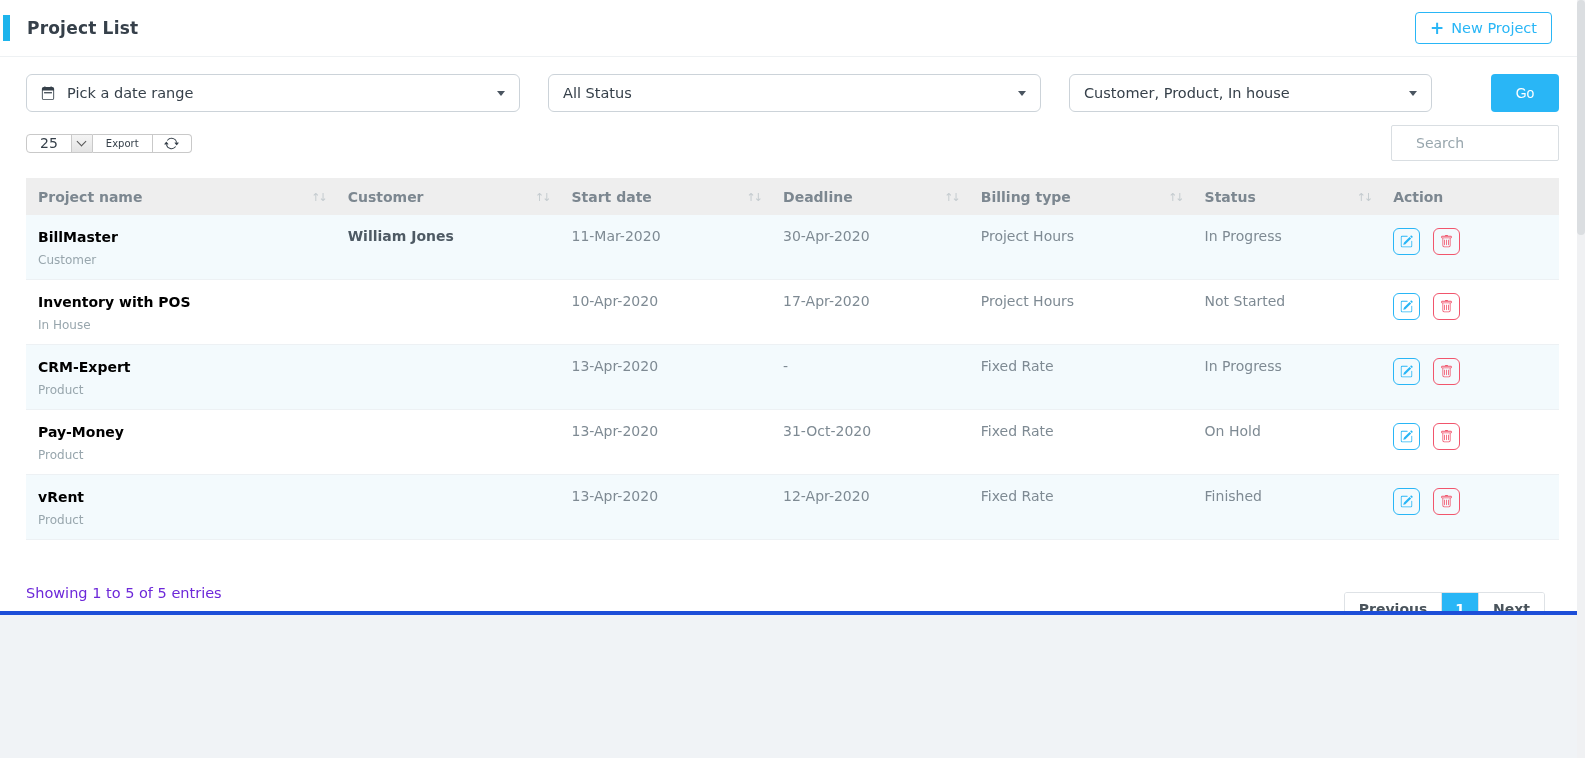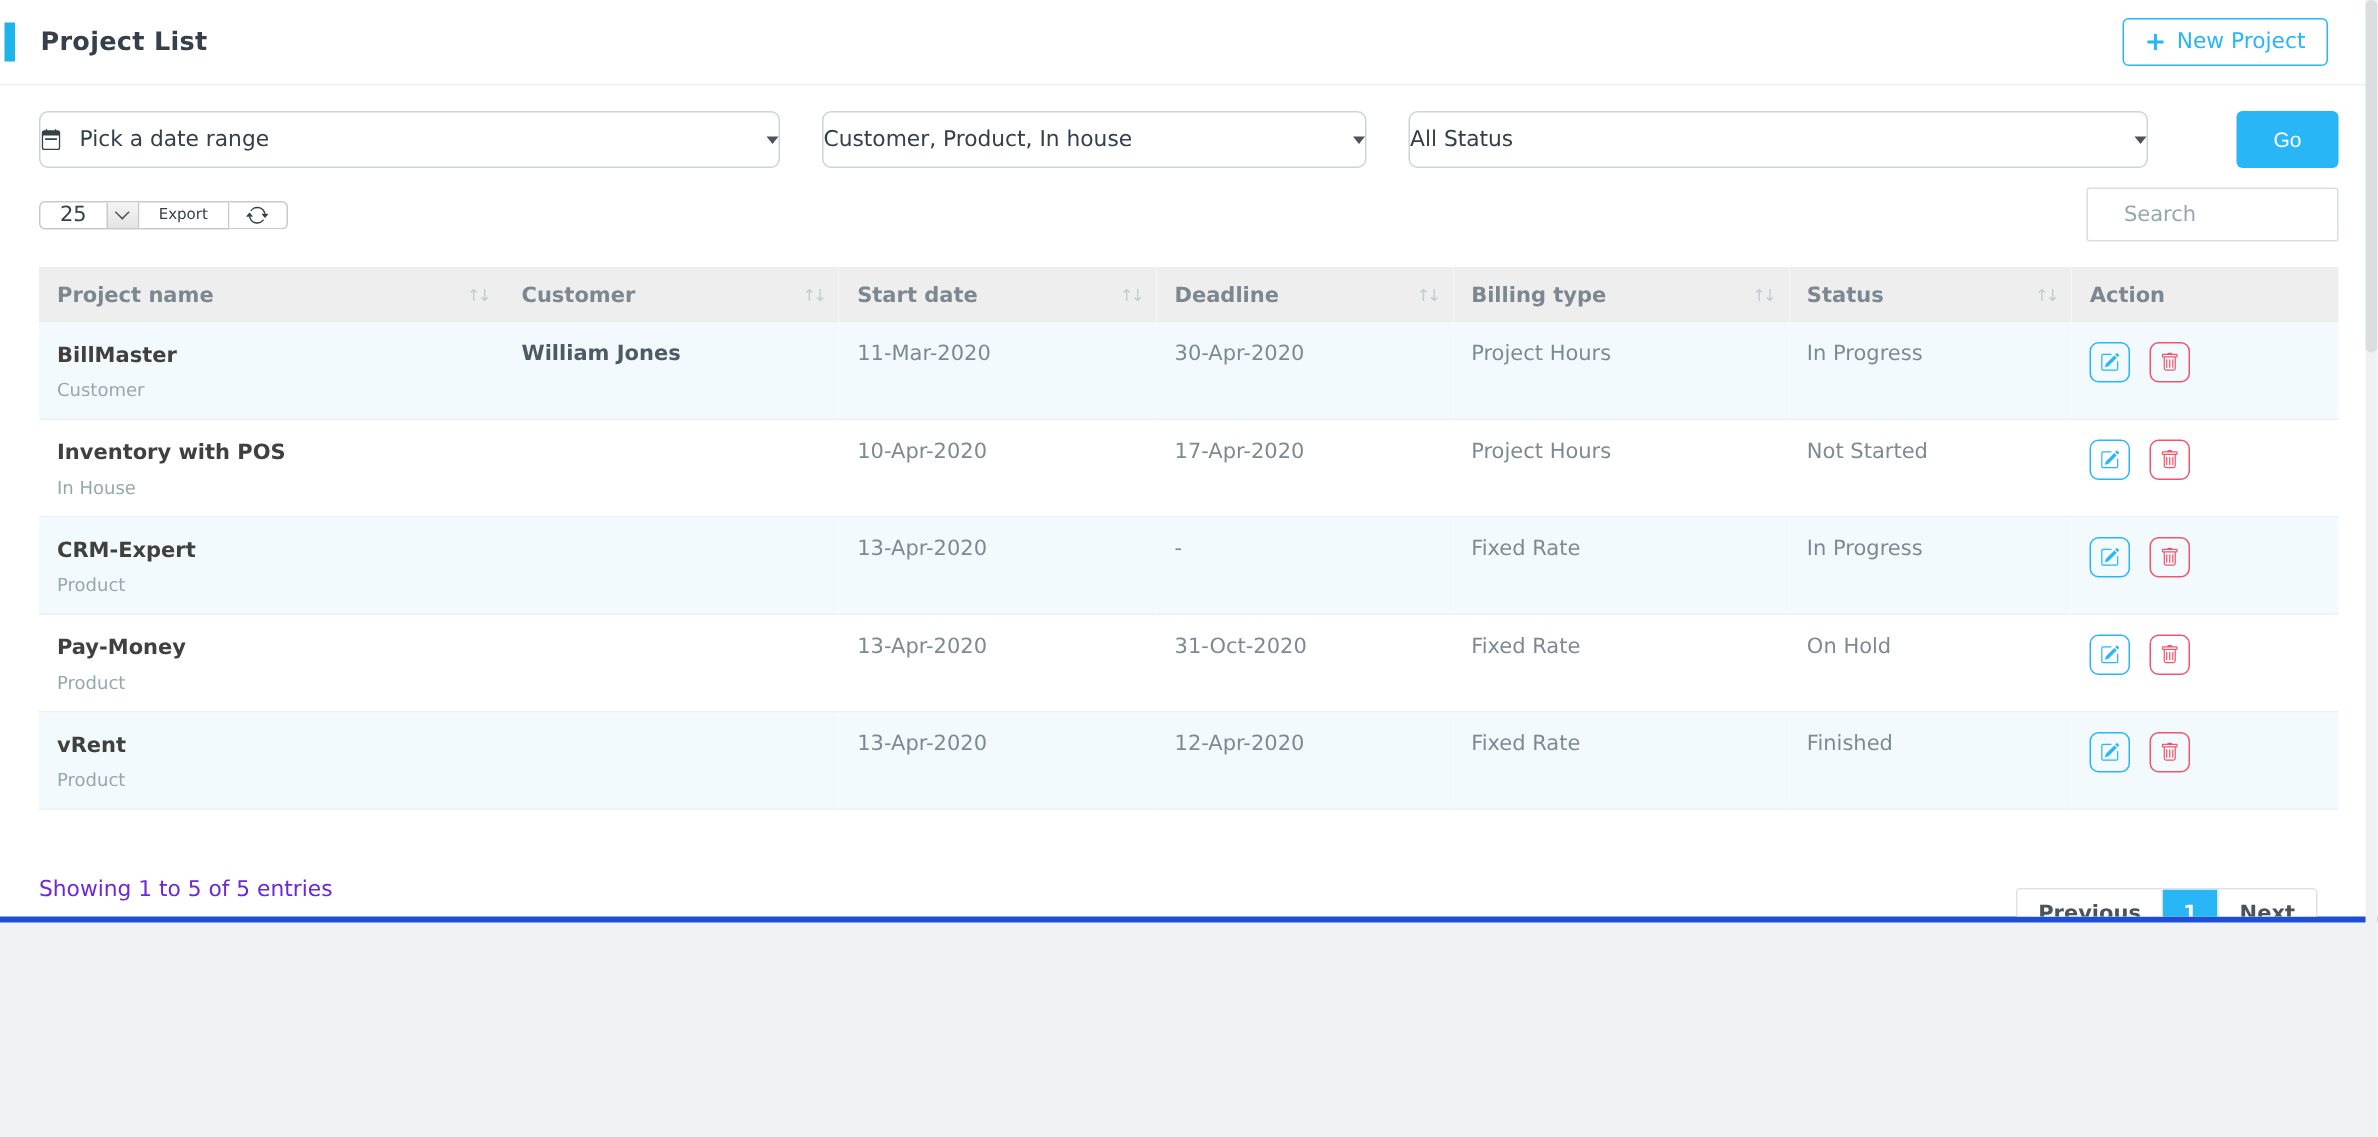--- a/index.html
+++ b/index.html
@@ -34,21 +34,21 @@
     background: #fff; border: 1px solid #29b6f6; color: #29b6f6;
     border-radius: 4px; padding: 7px 14px; font-size: 14.5px;
     font-family: inherit; cursor: pointer;
   }
   .plus-glyph { font-size: 17px; font-weight: bold; line-height: 14px; }
   
   .filters { display: flex; align-items: center; gap: 28px; padding: 17px 26px 0 26px; }
   .select-box {
     height: 38px; background: #fff; border: 1px solid #ccd3d9; border-radius: 6px;
     display: flex; align-items: center; justify-content: space-between;
-    padding: 0 0; color: #36404a; font-size: 14.5px; cursor: pointer;
+    padding: 0 14px; color: #36404a; font-size: 14.5px; cursor: pointer;
   }
   .select-left { display: flex; align-items: center; gap: 12px; }
   .dd-date { width: 494px; }
   .dd-status { width: 493px; }
   .dd-category { width: 363px; }
   .caret-down {
     width: 0; height: 0;
     border-left: 4.5px solid transparent; border-right: 4.5px solid transparent;
     border-top: 5px solid #4a5560;
   }
@@ -100,21 +100,21 @@
     position: absolute; right: 10px; top: 50%; transform: translateY(-50%);
     font-size: 11px; color: #c4cbcf; letter-spacing: -2px; font-weight: normal;
   }
   tbody td {
     padding: 13px 12px 11px 12px; font-size: 14px; color: #7e8a93;
     vertical-align: top; border-top: 1px solid #edf1f4;
   }
   tbody tr:first-child td { border-top: none; }
   tbody tr:nth-child(odd) { background: #f3fafd; }
   tbody tr:last-child td { border-bottom: 1px solid #edf1f4; }
-  .project-name { color: #404040; font-weight: bold; line-height: 19px; }
+  .project-name { color: #000000; font-weight: bold; line-height: 19px; }
   .project-type { color: #98a6ad; font-size: 12px; margin-top: 6px; line-height: 15px; }
   .customer-name { color: #4e5a64; font-weight: bold; }
   .action-btn {
     width: 27px; height: 27px; border-radius: 6px; background: transparent;
     display: inline-flex; align-items: center; justify-content: center; cursor: pointer;
     vertical-align: middle;
   }
   .action-btn.edit { border: 1px solid #29b6f6; color: #29b6f6; }
   .action-btn.del  { border: 1px solid #f1556c; color: #f1556c; margin-left: 8px; }
   
@@ -164,26 +164,26 @@
         <span class="calendar-icon">
           <svg width="14" height="14" viewBox="0 0 16 16" fill="currentColor">
               <path d="M4.5 0a.5.5 0 0 1 .5.5V1h6V.5a.5.5 0 0 1 1 0V1h1a2 2 0 0 1 2 2v11a2 2 0 0 1-2 2H3a2 2 0 0 1-2-2V3a2 2 0 0 1 2-2h1V.5a.5.5 0 0 1 .5-.5zM14 5H2v9a1 1 0 0 0 1 1h10a1 1 0 0 0 1-1V5z"></path>
               <path d="M3.5 7h9v1.4h-9z"></path>
             </svg>
         </span>
         <span>Pick a date range</span>
       </span>
       <span class="caret-down"></span>
     </div>
+    <div class="select-box dd-status">
+      <span>All Status</span>
+      <span class="caret-down"></span>
+    </div>
     <div class="select-box dd-category">
       <span>Customer, Product, In house</span>
-      <span class="caret-down"></span>
-    </div>
-    <div class="select-box dd-status">
-      <span>All Status</span>
       <span class="caret-down"></span>
     </div>
     <button class="go-btn">Go</button>
   </div>
 
   <div class="controls">
     <div class="btn-group">
       <div class="size-select">
         <span class="size-val">25</span>
         <span class="size-arrow">

